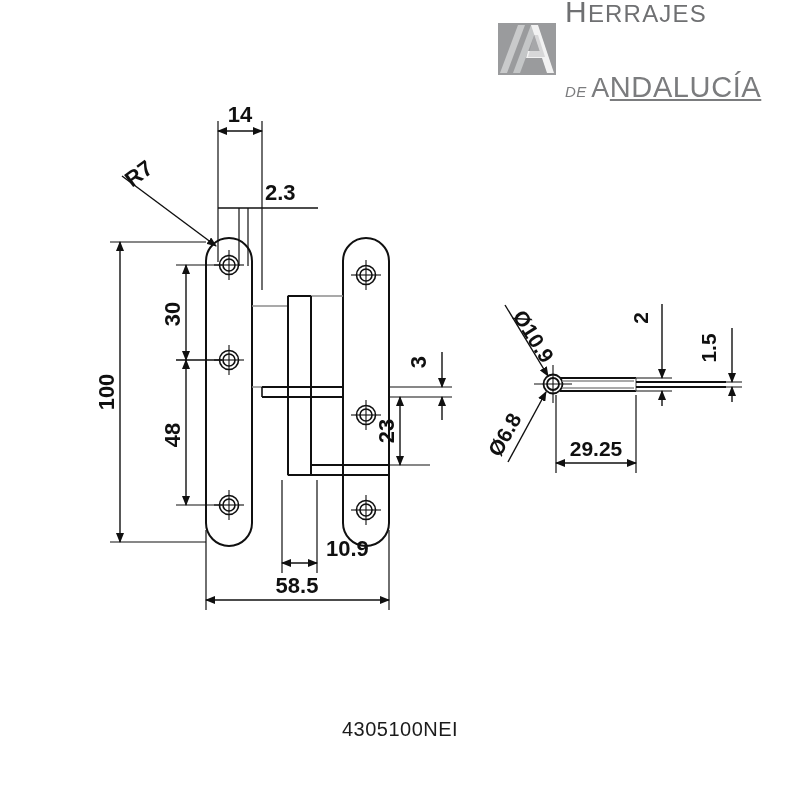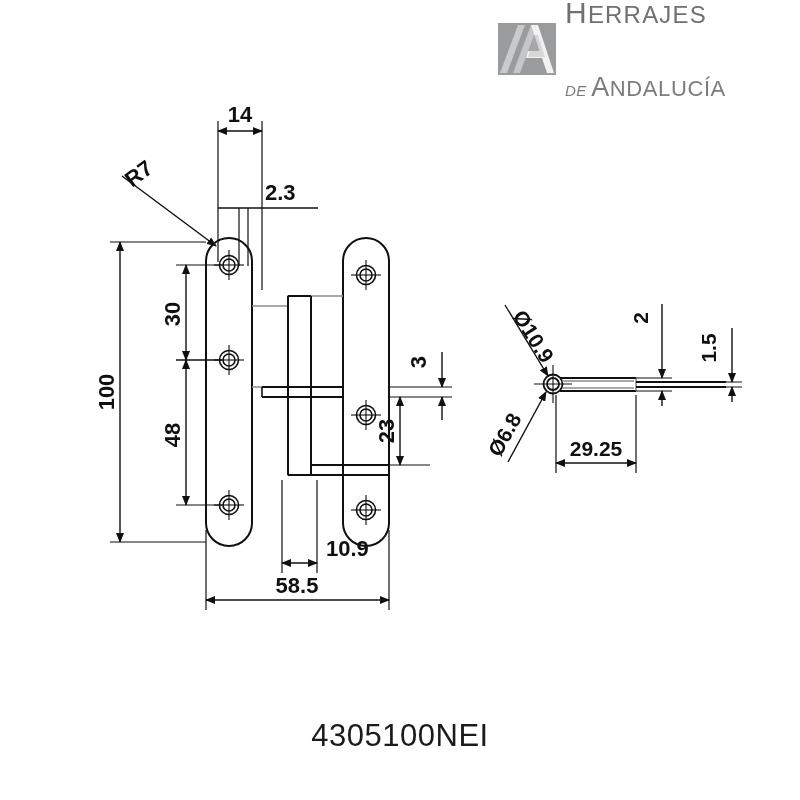--- a/index.html
+++ b/index.html
@@ -57,40 +57,40 @@
   .logo-line1 .rest { font-size: 24px; }
   .logo-line2 {
     font-size: 27px;
     letter-spacing: 0.6px;
     color: #7b7c7e;
     white-space: nowrap;
     margin-top: 2px;
   }
   .logo-line2 .de { font-size: 15px; letter-spacing: 0.4px; font-style: italic; }
   .logo-line2 .lead { font-size: 27px; }
-  .logo-line2 .rest { font-size: 22px; }
+  .logo-line2 .rest { font-size: 29px; text-decoration: underline; }
 
   
   #drawing {
     position: absolute;
     left: 0;
     top: 90px;
     width: 800px;
     height: 560px;
   }
   #drawing svg { display: block; }
 
   
   #caption {
     position: absolute;
     left: 0;
     top: 718px;
     width: 800px;
     text-align: center;
-    font-size: 31px;
+    font-size: 20px;
     color: #1b1b1b;
     letter-spacing: 0.5px;
     font-family: "Liberation Sans", sans-serif;
   }
 </style>
 </head>
 <body>
 
 <div id="stage">
 

